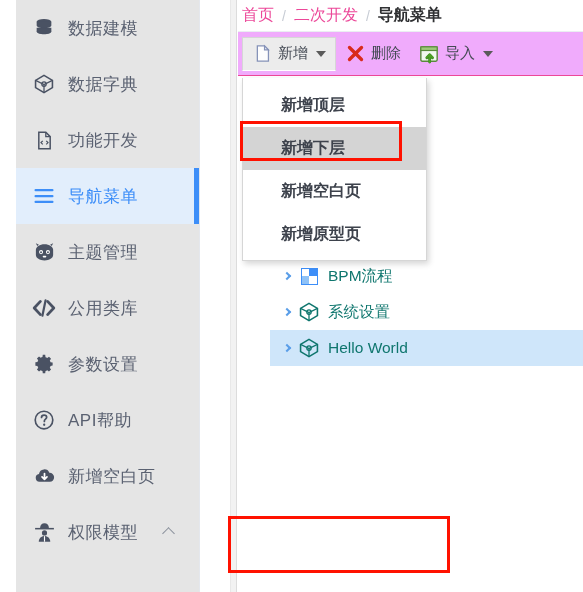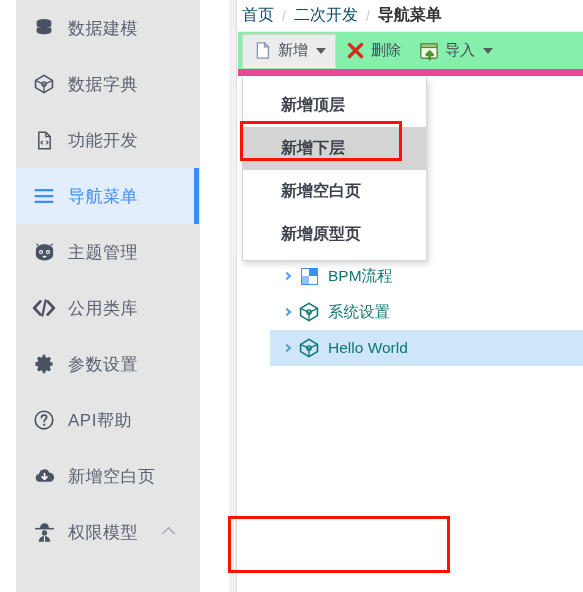--- a/index.html
+++ b/index.html
@@ -85,32 +85,32 @@
   #breadcrumb {
     height: 32px;
     display: flex;
     align-items: center;
     padding-left: 4px;
     font-size: 16px;
     color: #6b7280;
     border-bottom: 1px solid #ebeef2;
     white-space: nowrap;
   }
-  #breadcrumb .crumb { color: #0c4a6e; cursor: pointer; }
+  #breadcrumb .crumb { color: #ec4899; cursor: pointer; }
   #breadcrumb .crumb.current { color: #303133; font-weight: bold; cursor: default; }
   #breadcrumb .sep { color: #c7ccd4; margin: 0 8px; font-size: 14px; }
 
   
   #toolbar {
     height: 44px;
     display: flex;
     align-items: center;
     padding-left: 4px;
-    border-bottom: 7px solid #ec4899;
-    background: #86efac;
+    border-bottom: 1px solid #ec4899;
+    background: #f0abfc;
   }
   .tb-btn {
     display: flex;
     align-items: center;
     height: 34px;
     padding: 0 9px;
     font-size: 15px;
     color: #444a54;
     cursor: pointer;
     white-space: nowrap;

